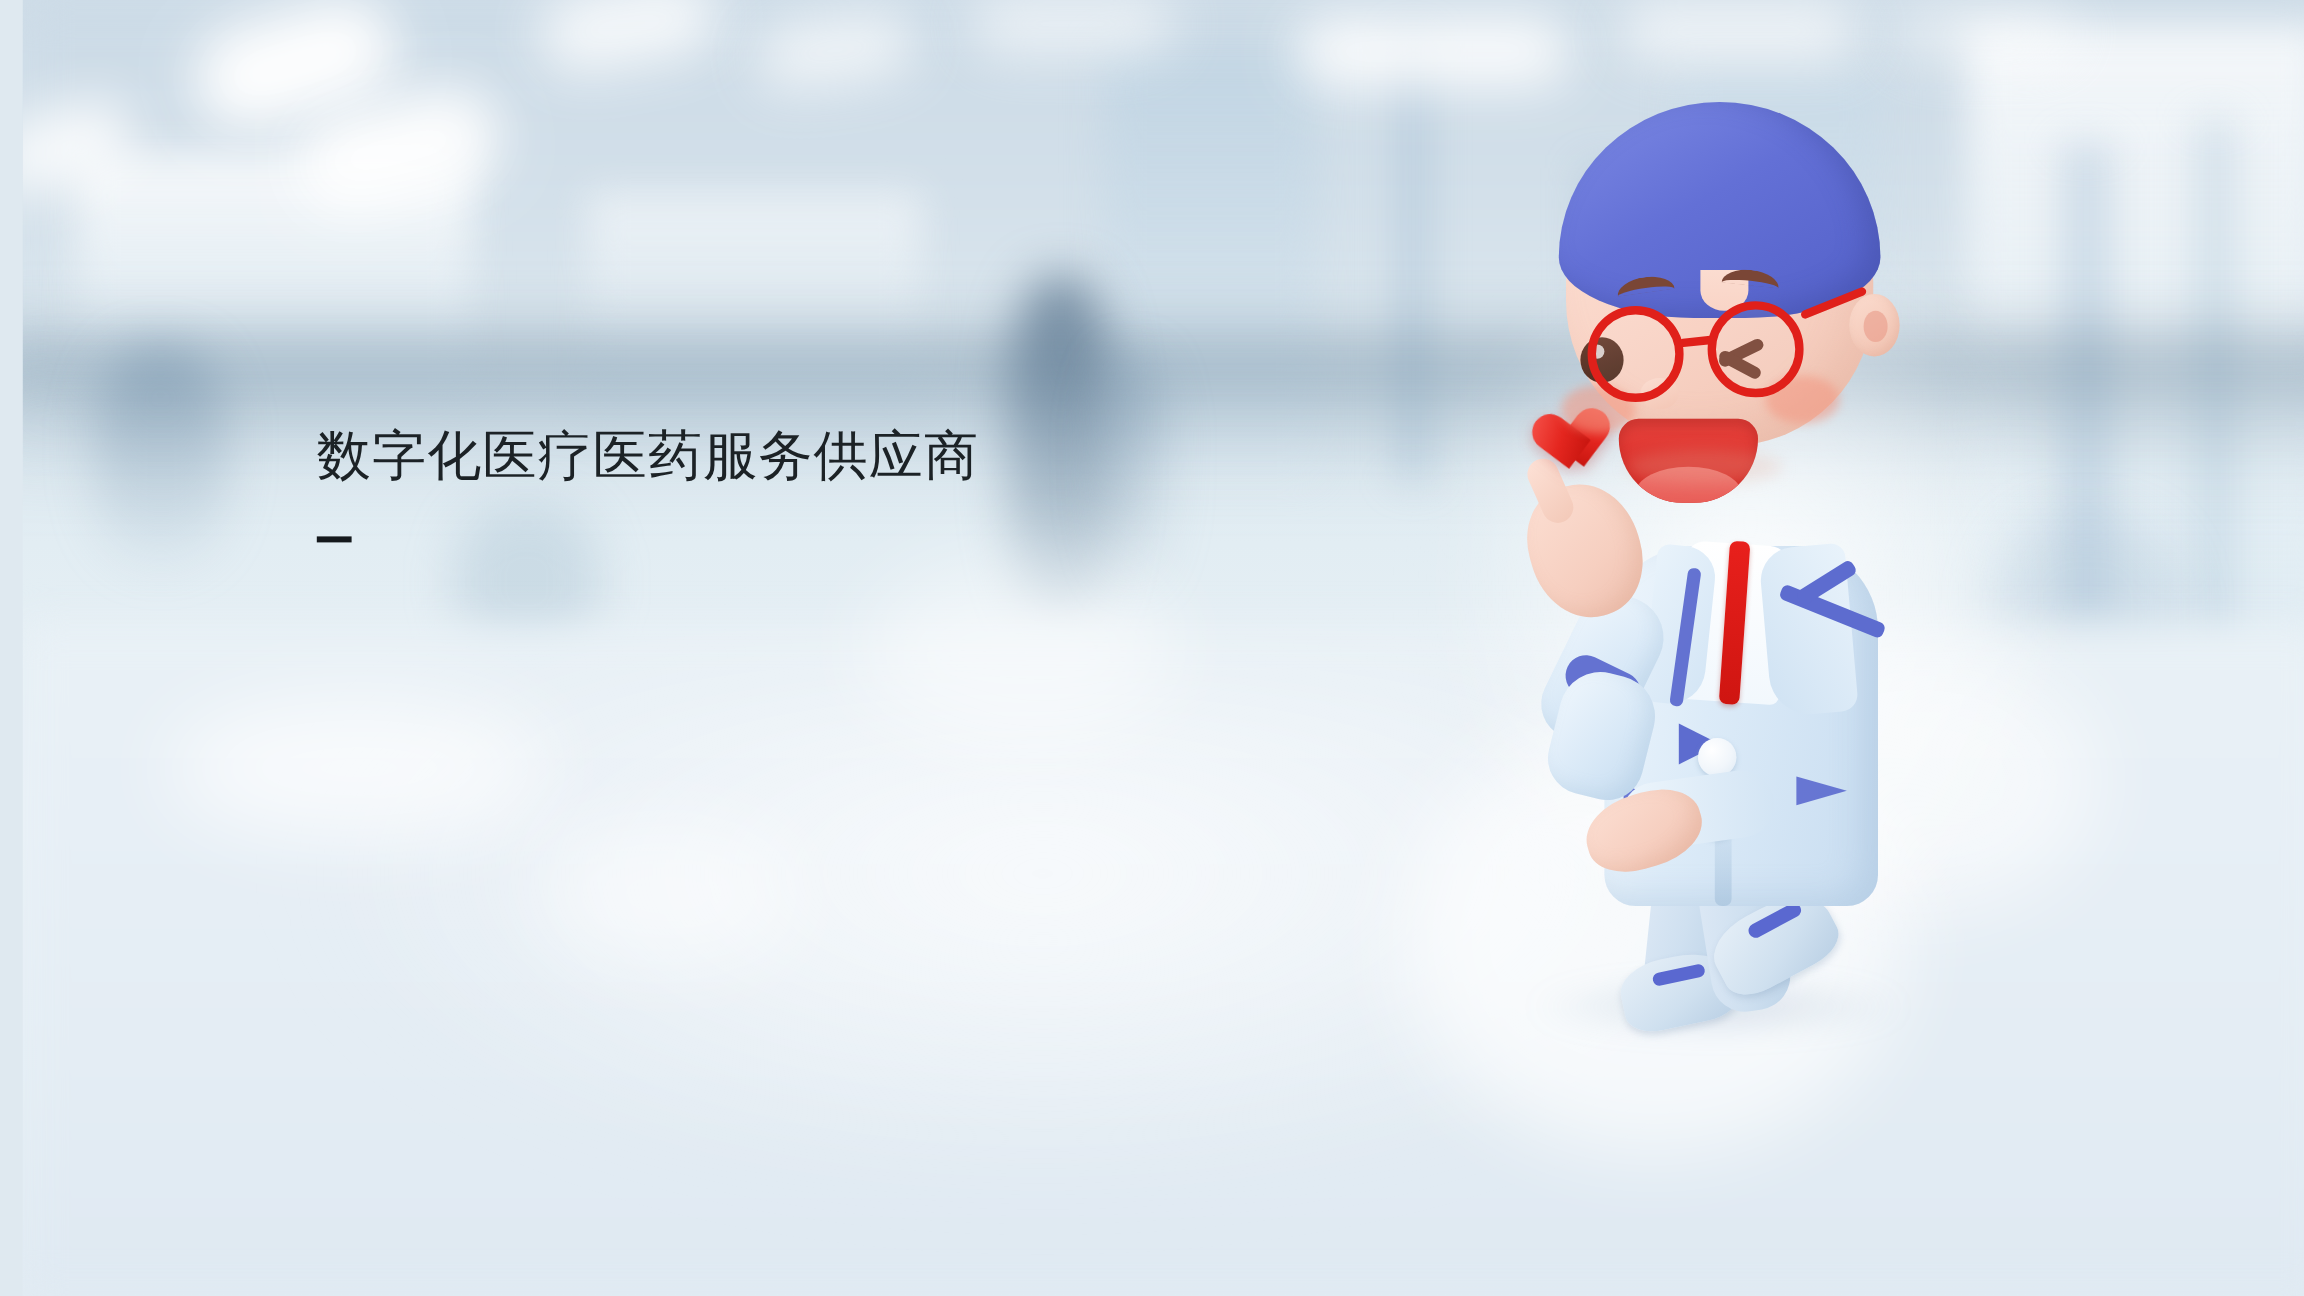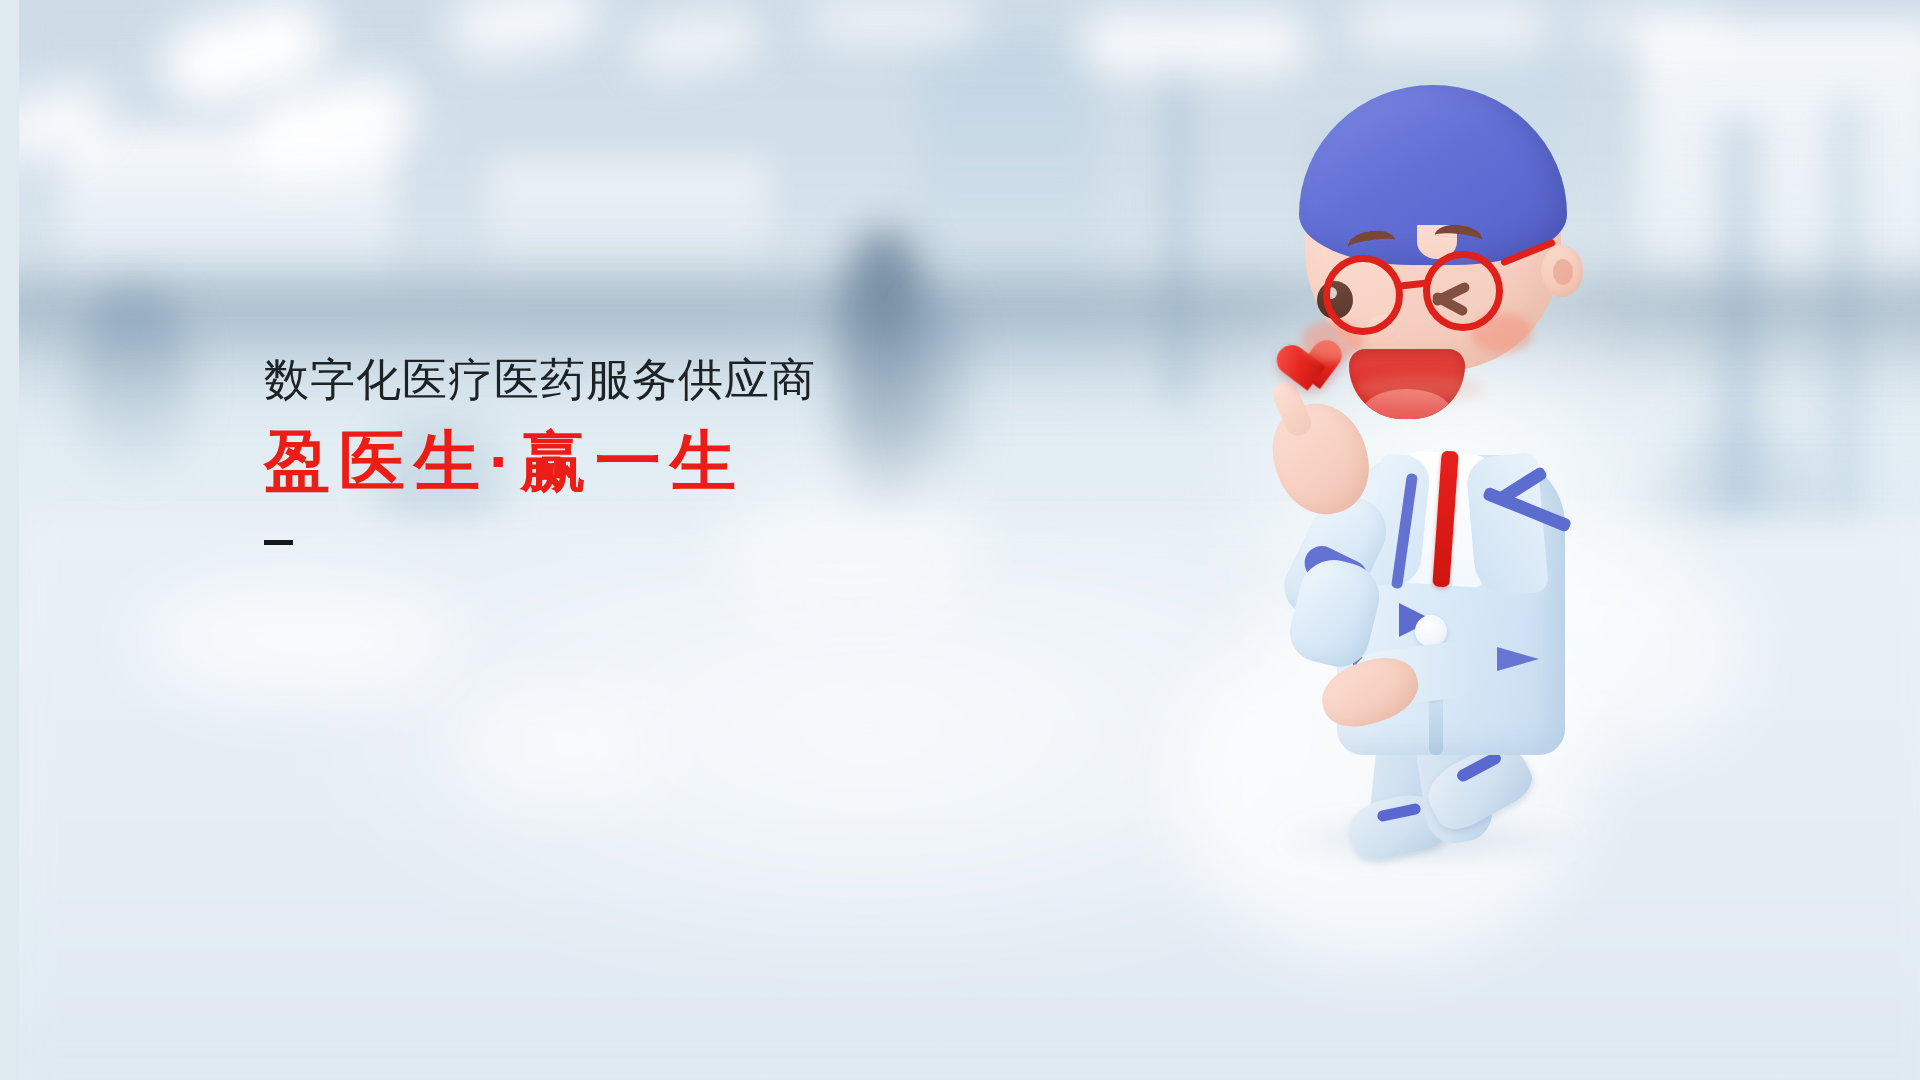--- a/index.html
+++ b/index.html
@@ -399,21 +399,20 @@
     <div class="bg-soft s1"></div>
     <div class="bg-soft s2"></div>
     <div class="bg-soft s3"></div>
     <div class="bg-soft s4"></div>
     <div class="bg-soft s5"></div>
   </div>
 
   <div class="text-block">
     <div class="headline-cn">数字化医疗医药服务供应商</div>
 
-    <div class="headline-red">盈医生·赢一生</div>
 
     <div class="divider"></div>
 
   </div>
 
   <div class="ground-shadow"></div>
 
   <div class="character">
     <div class="glow"></div>
 

